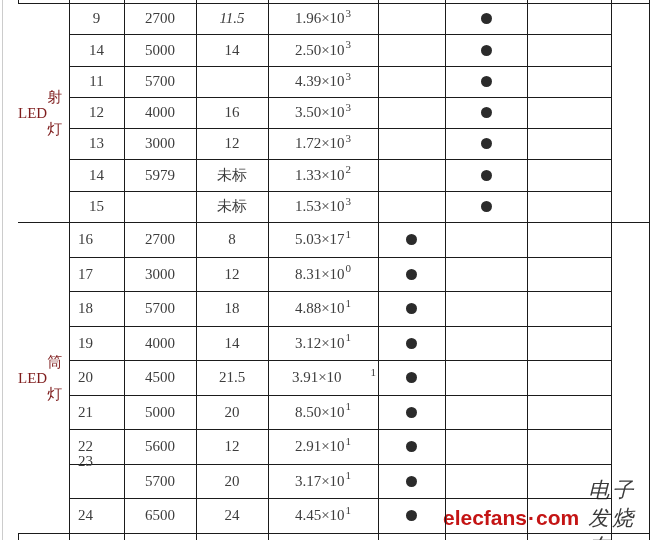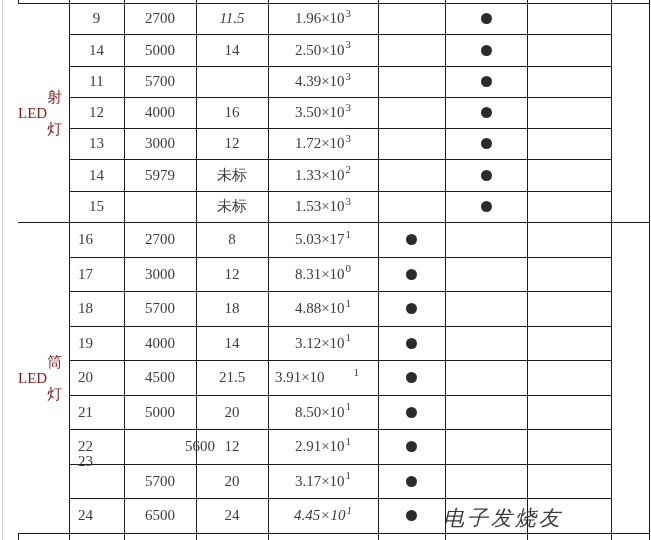--- a/index.html
+++ b/index.html
@@ -35,20 +35,21 @@
     font-family:"Liberation Serif","DejaVu Serif",serif;
     font-size:21px;color:#3a3a3a;letter-spacing:3px;font-style:italic;
   }
 </style>
 </head>
 <body>
 
 <div id="stage">
 
   <div class="watermark">
+    <span class="wm-logo"><span>elecfans</span><span class="wm-dot">·</span><span>com</span></span>
     <span class="wm-cn">电子发烧友</span>
   </div>
 <div class="vline edge" style="left: 2px; top: 0px; height: 540px;"></div>
     <div class="hline" style="left: 18px; width: 631px; top: 3px;"></div>
     <div class="hline" style="left: 18px; width: 631px; top: 222px;"></div>
     <div class="hline" style="left: 18px; width: 631px; top: 533px;"></div>
     <div class="hline" style="left: 69px; width: 542px; top: 34px;"></div>
     <div class="hline" style="left: 69px; width: 542px; top: 66px;"></div>
     <div class="hline" style="left: 69px; width: 542px; top: 97px;"></div>
     <div class="hline" style="left: 69px; width: 542px; top: 128px;"></div>
@@ -185,39 +186,39 @@
     <div class="cell" style="left: 268px; width: 110px; top: 326px; height: 34px;">
       <span>3.12×10</span>
       <span class="flux-exp">1</span>
     </div>
     <div class="cell" style="left: 378px; width: 67px; top: 326px; height: 34px;">
       <span class="dot-icon"></span>
     </div>
     <div class="cell leftalign" style="left: 69px; width: 55px; top: 360px; height: 35px;">20</div>
     <div class="cell" style="left: 124px; width: 72px; top: 360px; height: 35px;">4500</div>
     <div class="cell" style="left: 196px; width: 72px; top: 360px; height: 35px;">21.5</div>
-    <div class="cell" style="left: 262px; width: 110px; top: 360px; height: 35px; gap: 28px;">
+    <div class="cell" style="left: 279px; width: 110px; top: 360px; height: 35px; gap: 28px;">
       <span>3.91×10</span>
       <span class="flux-exp">1</span>
     </div>
     <div class="cell" style="left: 378px; width: 67px; top: 360px; height: 35px;">
       <span class="dot-icon"></span>
     </div>
     <div class="cell leftalign" style="left: 69px; width: 55px; top: 395px; height: 34px;">21</div>
     <div class="cell" style="left: 124px; width: 72px; top: 395px; height: 34px;">5000</div>
     <div class="cell" style="left: 196px; width: 72px; top: 395px; height: 34px;">20</div>
     <div class="cell" style="left: 268px; width: 110px; top: 395px; height: 34px;">
       <span>8.50×10</span>
       <span class="flux-exp">1</span>
     </div>
     <div class="cell" style="left: 378px; width: 67px; top: 395px; height: 34px;">
       <span class="dot-icon"></span>
     </div>
     <div class="cell leftalign" style="left: 69px; width: 55px; top: 429px; height: 35px;">22</div>
-    <div class="cell" style="left: 124px; width: 72px; top: 429px; height: 35px; margin-left: 40px;">5600</div>
+    <div class="cell" style="left: 124px; width: 72px; top: 429px; height: 35px;">5600</div>
     <div class="cell" style="left: 196px; width: 72px; top: 429px; height: 35px;">12</div>
     <div class="cell" style="left: 268px; width: 110px; top: 429px; height: 35px;">
       <span>2.91×10</span>
       <span class="flux-exp">1</span>
     </div>
     <div class="cell" style="left: 378px; width: 67px; top: 429px; height: 35px;">
       <span class="dot-icon"></span>
     </div>
     <div class="cell leftalign" style="left: 69px; width: 55px; top: 444px; height: 34px;">23</div>
     <div class="cell" style="left: 124px; width: 72px; top: 464px; height: 34px;">5700</div>
@@ -225,20 +226,20 @@
     <div class="cell" style="left: 268px; width: 110px; top: 464px; height: 34px;">
       <span>3.17×10</span>
       <span class="flux-exp">1</span>
     </div>
     <div class="cell" style="left: 378px; width: 67px; top: 464px; height: 34px;">
       <span class="dot-icon"></span>
     </div>
     <div class="cell leftalign" style="left: 69px; width: 55px; top: 498px; height: 35px;">24</div>
     <div class="cell" style="left: 124px; width: 72px; top: 498px; height: 35px;">6500</div>
     <div class="cell" style="left: 196px; width: 72px; top: 498px; height: 35px;">24</div>
-    <div class="cell" style="left: 268px; width: 110px; top: 498px; height: 35px; font-style: italic;">
+    <div class="cell" style="left: 268px; width: 110px; top: 498px; height: 35px;">
       <span>4.45×10</span>
       <span class="flux-exp">1</span>
     </div>
     <div class="cell" style="left: 378px; width: 67px; top: 498px; height: 35px;">
       <span class="dot-icon"></span>
     </div>
   </div>
 
 </body></html>

